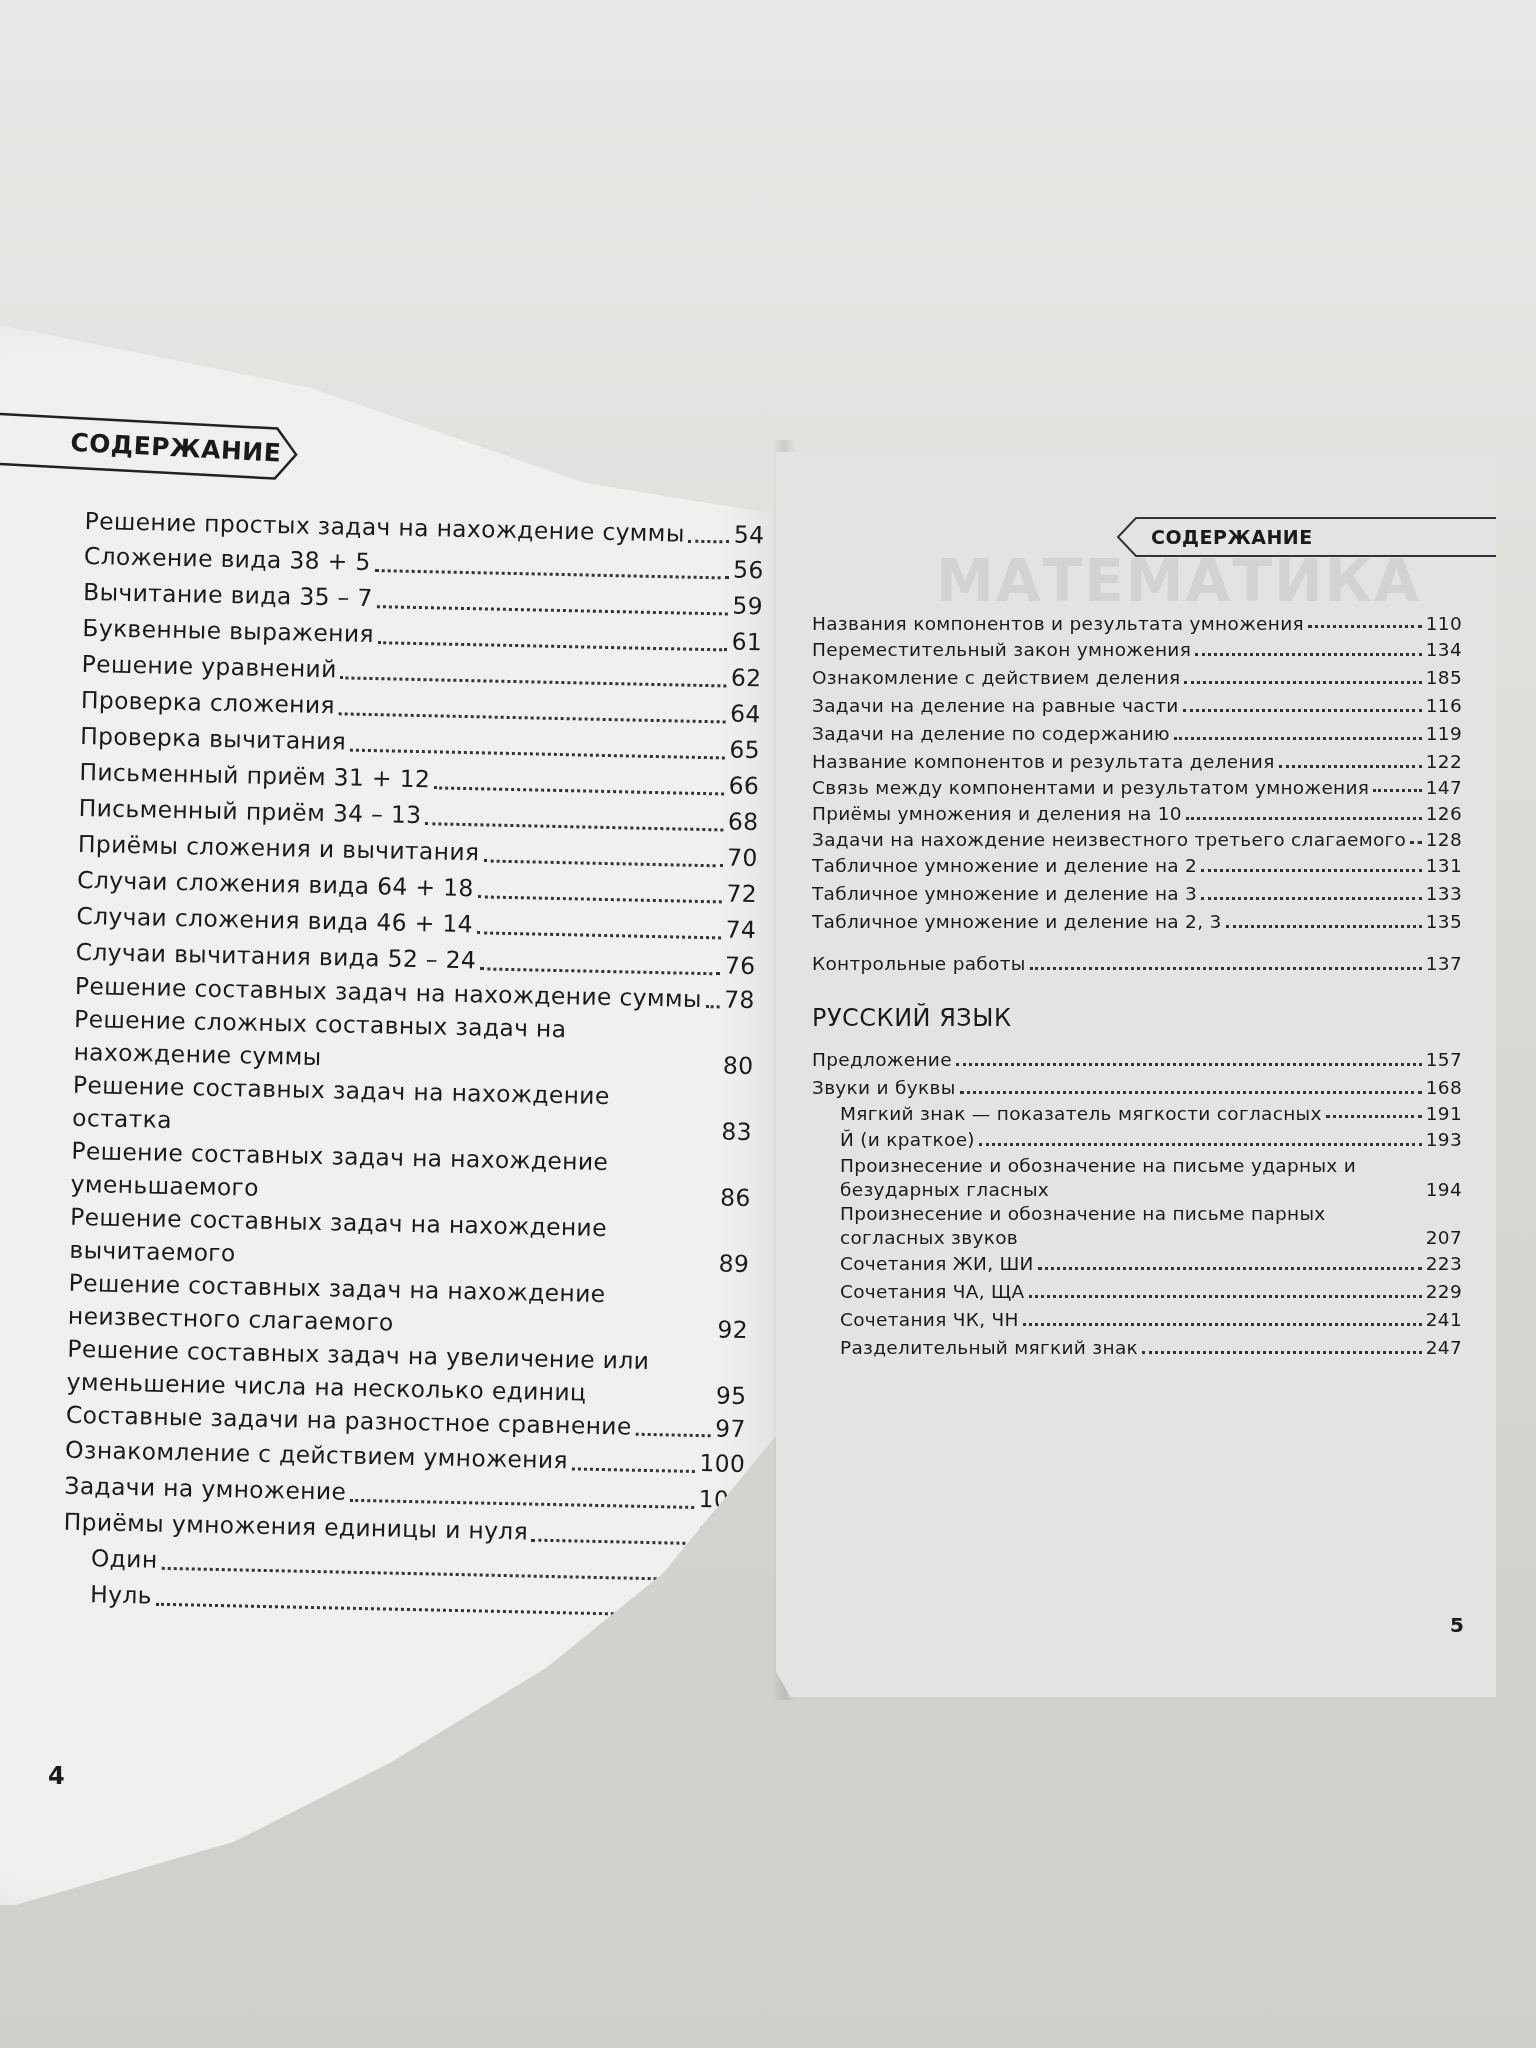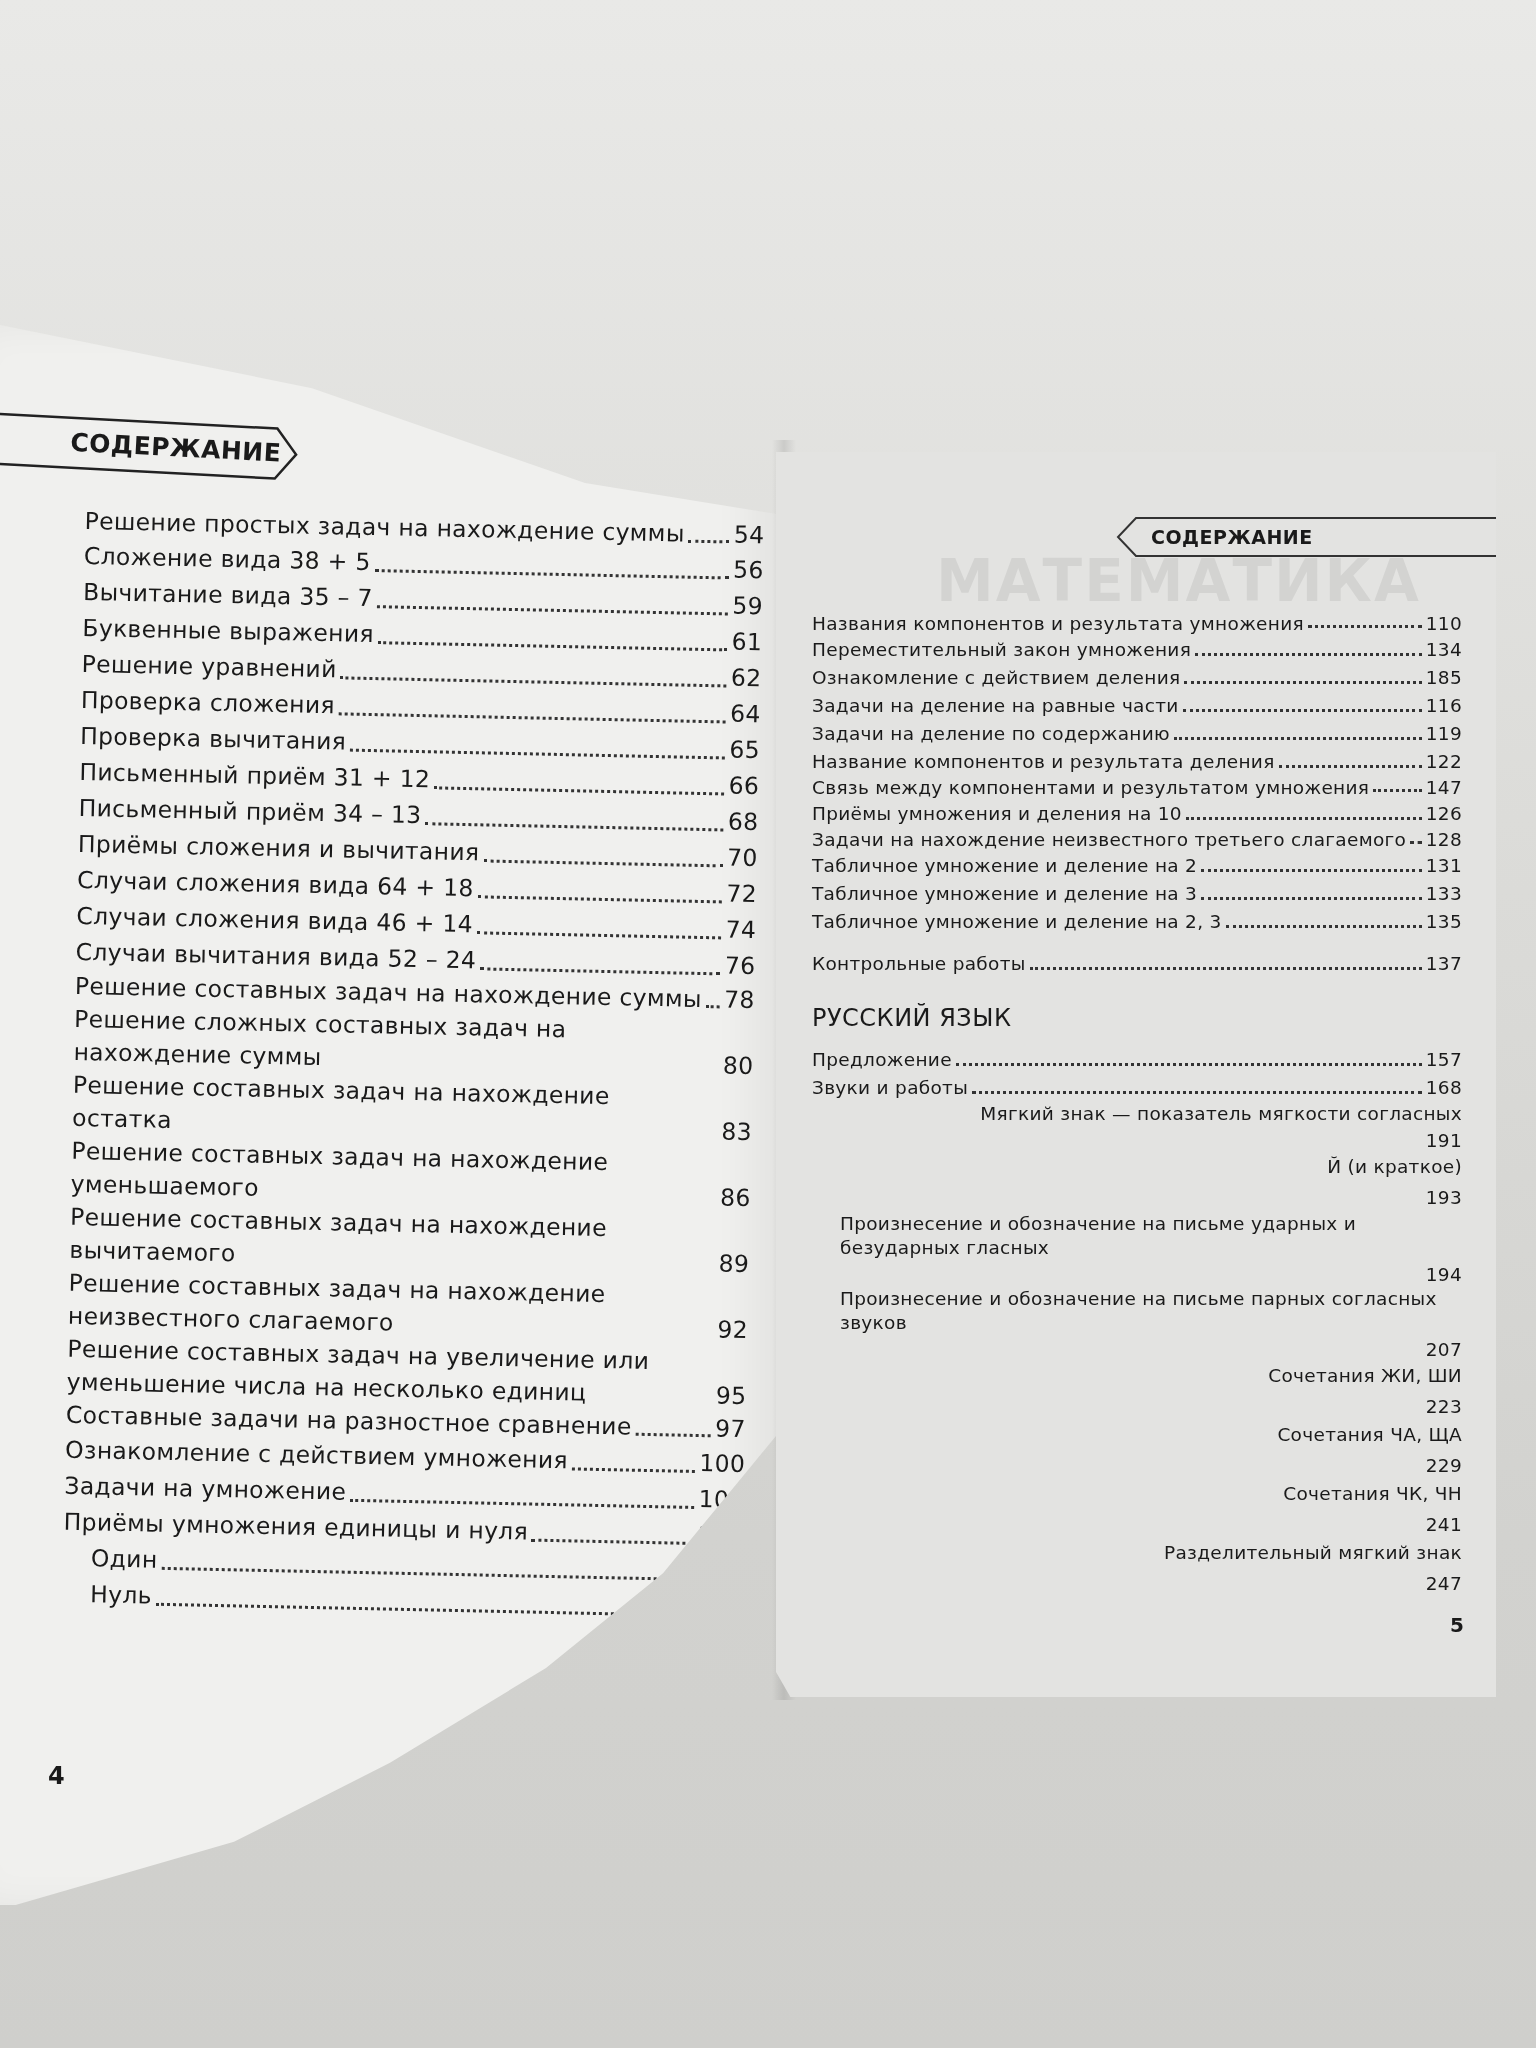--- a/index.html
+++ b/index.html
@@ -55,21 +55,21 @@
   .toc-left .entry.two-line { line-height:33px; }
   .toc-right .entry { font-size:18.5px; line-height:28px; letter-spacing:0.3px; }
   .toc-right .entry.two-line { line-height:24px; }
   .entry .title { flex:0 1 auto; }
   .entry .dots {
     flex:1 1 auto; overflow:hidden; white-space:nowrap; margin:0 4px;
     border-bottom: 3px dotted #333; height:0; position:relative; top:-8px;
   }
   .entry .pnum { flex:0 0 auto; }
   .entry.indent { padding-left:28px; }
-  .toc-right .entry.indent { padding-left:28px;flex-direction:column; }
+  .toc-right .entry.indent { padding-left:28px; }
   .section-title {
     font-size:24px; margin:26px 0 14px 0; letter-spacing:0.5px; font-weight:normal;
   }
   .gap { height:14px; }
 
   .page-number { position:absolute; font-weight:bold; font-size:24px; }
   .pn-left { left:48px; bottom:115px; }
   .pn-right { right:32px; bottom:60px; font-size:20px; }
 
   .ghost {
@@ -304,21 +304,21 @@
       </li>
 
     <li class="section-title">РУССКИЙ ЯЗЫК</li>
 
     <li class="entry">
         <span class="title">Предложение</span>
         <span class="dots"></span>
         <span class="pnum">157</span>
       </li>
     <li class="entry">
-        <span class="title">Звуки и работы</span>
+        <span class="title">Звуки и буквы</span>
         <span class="dots"></span>
         <span class="pnum">168</span>
       </li>
     <li class="entry indent two-line">
         <span class="title">Мягкий знак — показатель мягкости согласных</span>
         <span class="dots"></span>
         <span class="pnum">191</span>
       </li>
     <li class="entry indent">
         <span class="title">Й (и краткое)</span>

